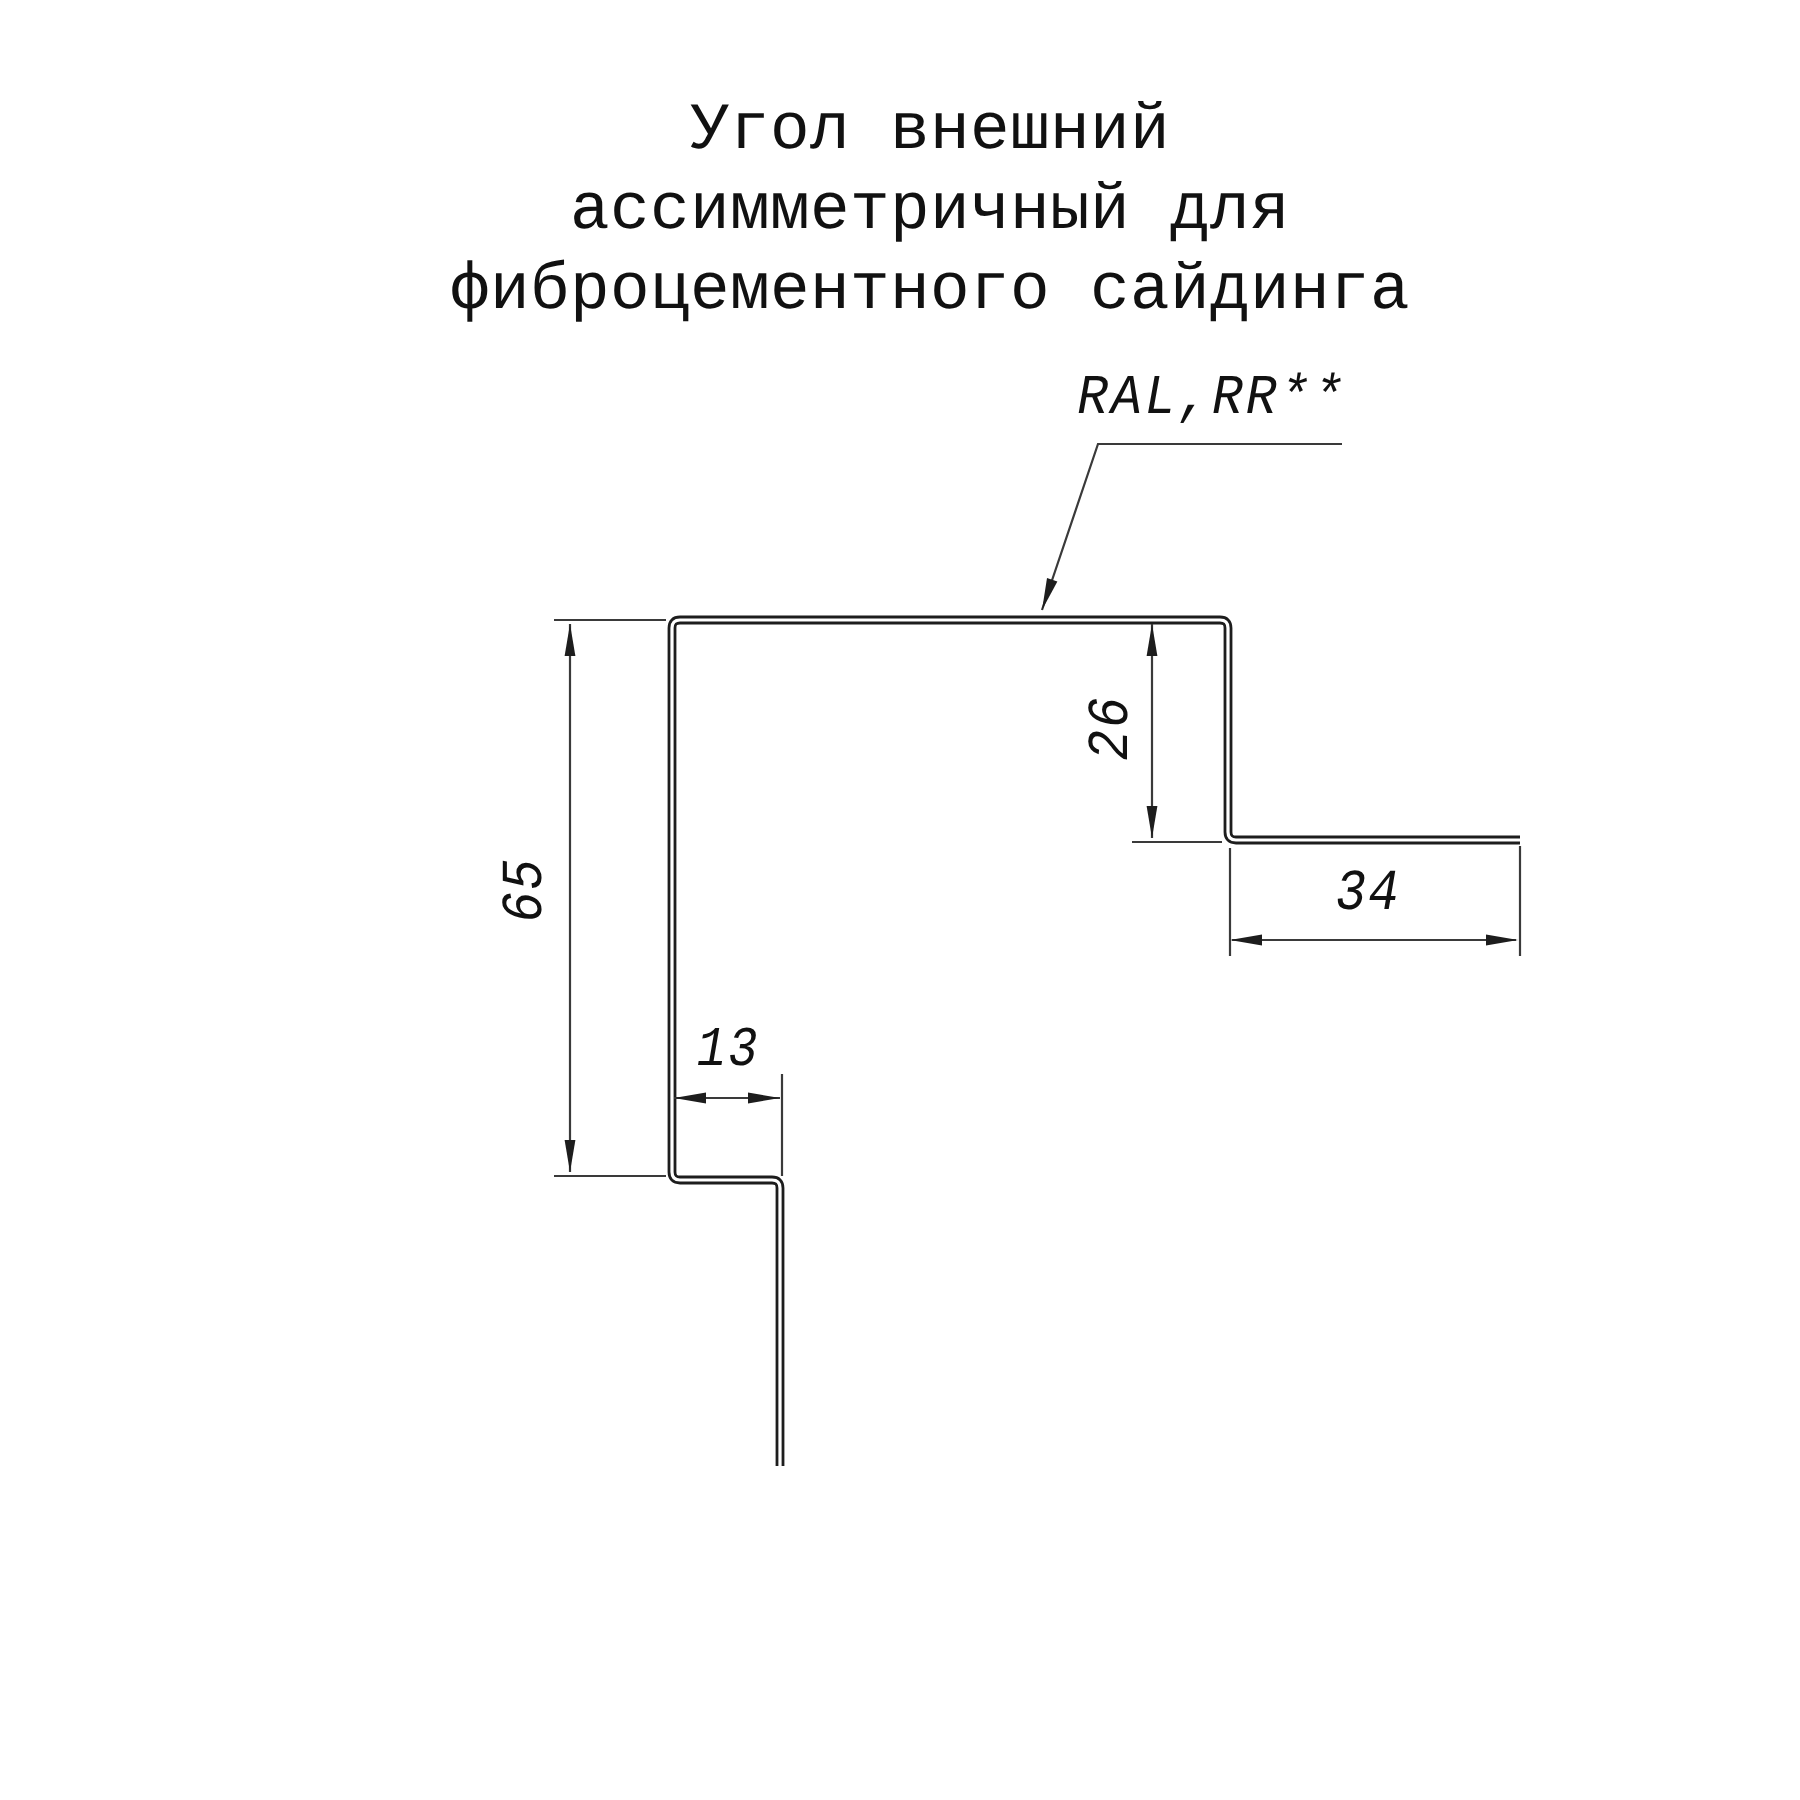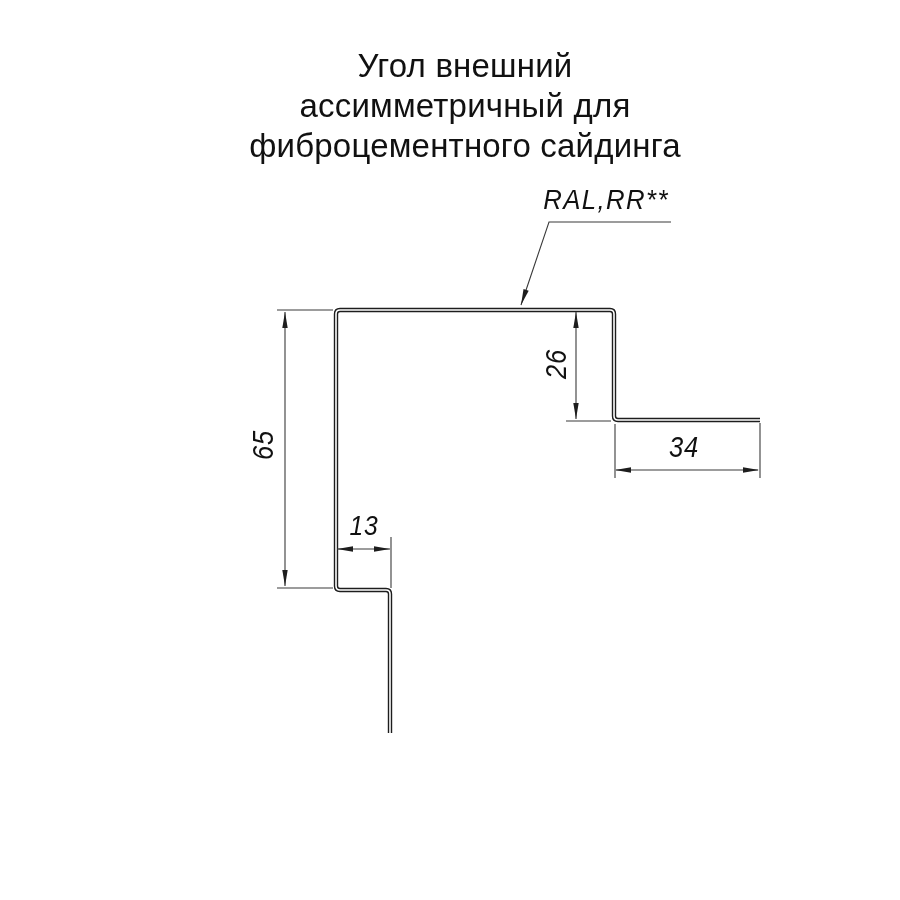--- a/index.html
+++ b/index.html
@@ -8,21 +8,21 @@
     --text:#111111;
     --background:#ffffff;
   }
   html,body{margin:0;padding:0;}
   body{
     width:900px;height:900px;
     background:var(--background);
     font-family:"Liberation Sans", sans-serif;
     overflow:hidden;
   }
-  .canvas{position:relative;width:900px;height:760px;}
+  .canvas{position:relative;width:900px;height:760px;font-family:Liberation Mono, monospace;}
   .title{
     position:absolute;
     left:15px;top:46px;width:900px;
     text-align:center;
     font-size:33px;
     line-height:40px;
     color:var(--text);
     letter-spacing:0.2px;
   }
   svg.drawing{position:absolute;left:0;top:0;}

